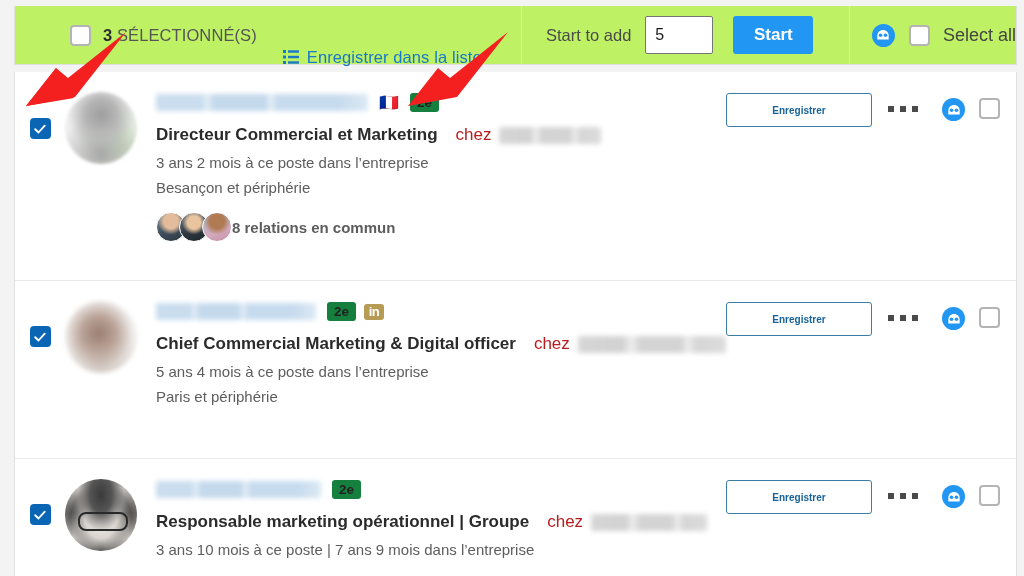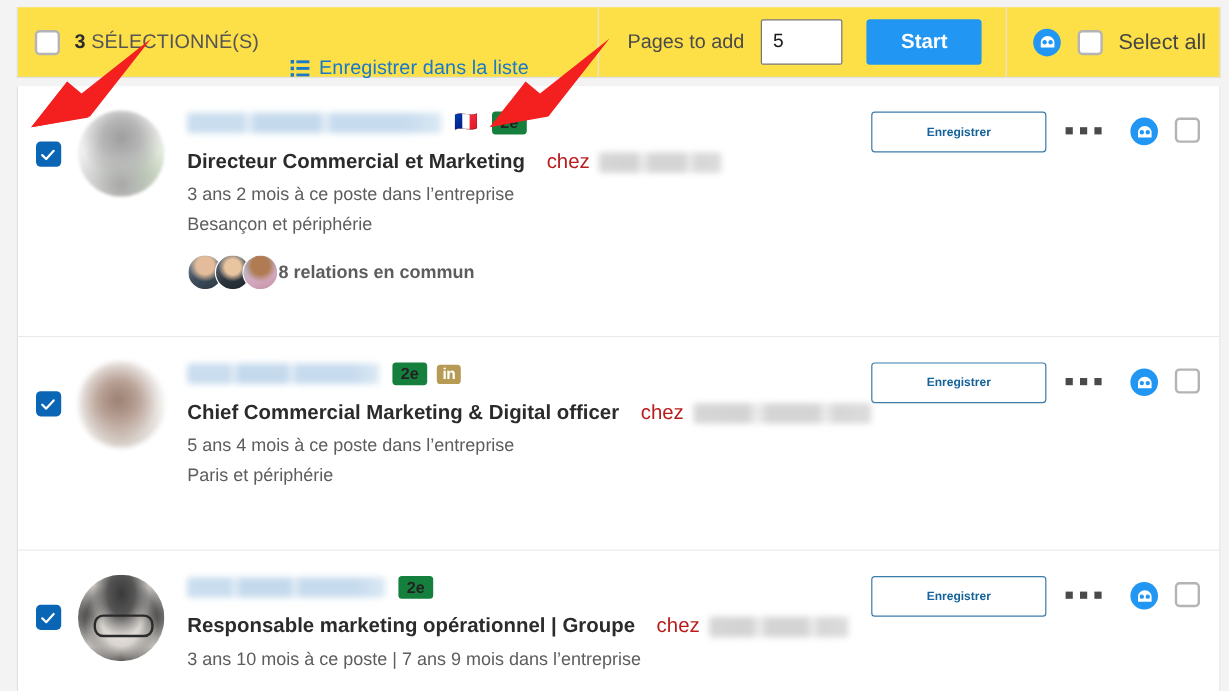--- a/index.html
+++ b/index.html
@@ -14,25 +14,26 @@
     position: relative;
     width: 1024px; height: 576px;
     background: #f3f3f3;
   }
 
   
   .toolbar {
     position: absolute;
     left: 14px; top: 6px;
     width: 1003px; height: 59px;
-    background: #fde047;
+    background: #bef264;
     border: 1px solid #e0e0e0;
     border-top: none;
     display: flex;
     align-items: center;
+    padding-left: 41px;
   }
   .tb-left {
     display: flex; align-items: center;
     padding-left: 14px;
     width: 484px;
     height: 100%;
     border-right: 1px solid #e4e4e4;
   }
   .cb-empty {
     width: 21px; height: 21px;
@@ -77,21 +78,21 @@
     border: 1px solid #767676;
     border-radius: 2px;
     background: #fff;
     font-family: "Liberation Sans", sans-serif;
     font-size: 16px;
     color: #1a1a1a;
     padding: 0 9px;
   }
   .start-btn {
     margin-left: 20px;
-    width: 96px; height: 38px;
+    width: 80px; height: 38px;
     background: #2196f3;
     color: #ffffff;
     font-size: 17px;
     font-weight: 700;
     border: none; border-radius: 3px;
     cursor: pointer;
     font-family: "Liberation Sans", sans-serif;
   }
 
   .tb-right {
@@ -354,21 +355,21 @@
             <rect x="5" y="5.8" width="11" height="2.4" fill="#1878c9"></rect>
             <rect x="0" y="11" width="3" height="3" fill="#1878c9"></rect>
             <rect x="5" y="11.3" width="11" height="2.4" fill="#1878c9"></rect>
           </svg>
         </span>
         <span class="save-list-label">Enregistrer dans la liste</span>
       </div>
     </div>
 
     <div class="tb-mid">
-      <span class="pages-label">Pages to add</span>
+      <span class="pages-label">Start to add</span>
       <input class="pages-input" type="text" value="5" style="">
       <button class="start-btn">Start</button>
     </div>
 
     <div class="tb-right">
       <span class="gp-icon">
         <svg viewBox="0 0 22 22" width="16" height="16" aria-hidden="true">
           <path d="M3.2 11.6c0-4.2 3.4-7.6 7.8-7.6s7.8 3.4 7.8 7.6v5.6H3.2z" fill="#ffffff"></path>
           <circle cx="7.6" cy="11.3" r="2.5" fill="#2196f3"></circle>
           <circle cx="14.4" cy="11.3" r="2.5" fill="#2196f3"></circle>

